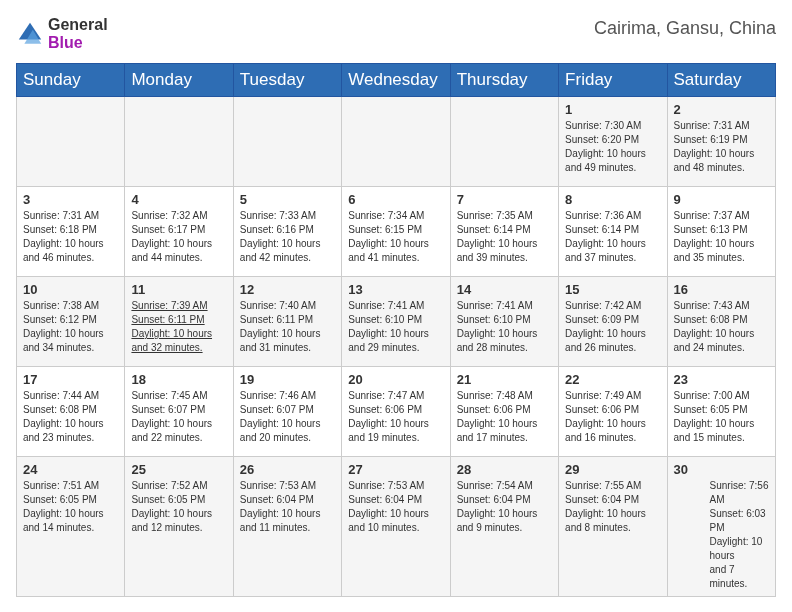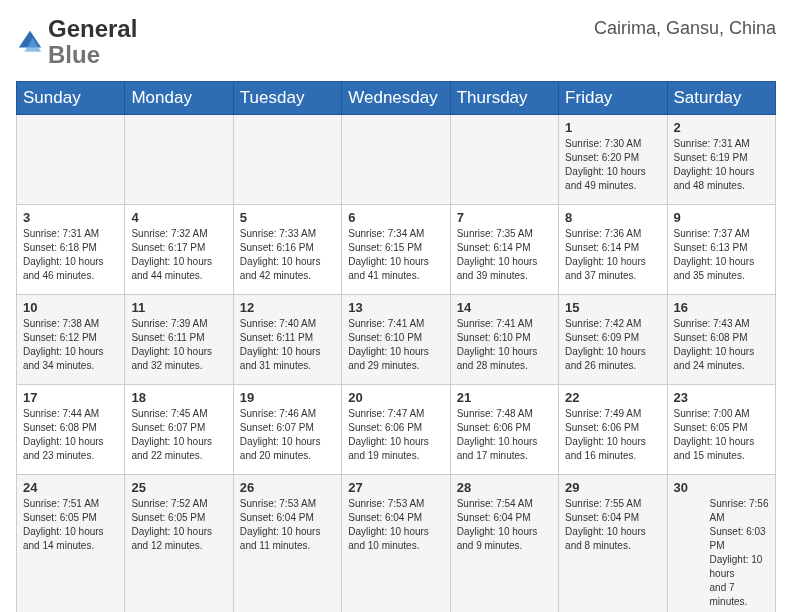--- a/index.html
+++ b/index.html
@@ -15,26 +15,26 @@
       justify-content: space-between;
       align-items: flex-start;
       margin-bottom: 12px;
     }
     .logo {
       display: flex;
       align-items: center;
       gap: 4px;
     }
     .logo-text {
-      font-size: 24px;
+      font-size: 16px;
       font-weight: bold;
       line-height: 1.1;
     }
     .logo-text span.general { color: #333; }
-    .logo-text span.blue { color: #737373; }
+    .logo-text span.blue { color: #a21caf; }
     .logo-icon {
       width: 28px;
       height: 28px;
     }
     .title-block { text-align: right; }
     .month-title {
       font-size: 36px;
       font-weight: normal;
       color: #333;
     }
@@ -188,21 +188,21 @@
       <tr>
         <td>
           <span class="day-num">10</span>
           <div class="cell-content" style="white-space: pre-line;">Sunrise: 7:38 AM
 Sunset: 6:12 PM
 Daylight: 10 hours
 and 34 minutes.</div>
         </td>
         <td>
           <span class="day-num">11</span>
-          <div class="cell-content" style="white-space: pre-line;">Sunrise: 7:39 AM
+          <div class="cell-content" style="white-space: pre-line; text-decoration: underline;">Sunrise: 7:39 AM
 Sunset: 6:11 PM
 Daylight: 10 hours
 and 32 minutes.</div>
         </td>
         <td>
           <span class="day-num">12</span>
           <div class="cell-content" style="white-space: pre-line;">Sunrise: 7:40 AM
 Sunset: 6:11 PM
 Daylight: 10 hours
 and 31 minutes.</div>

